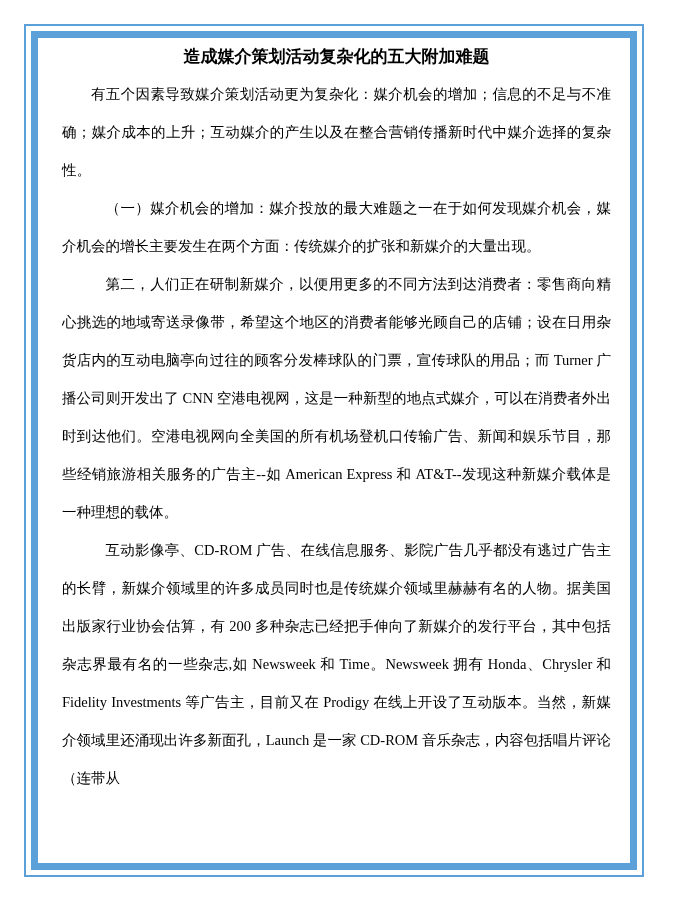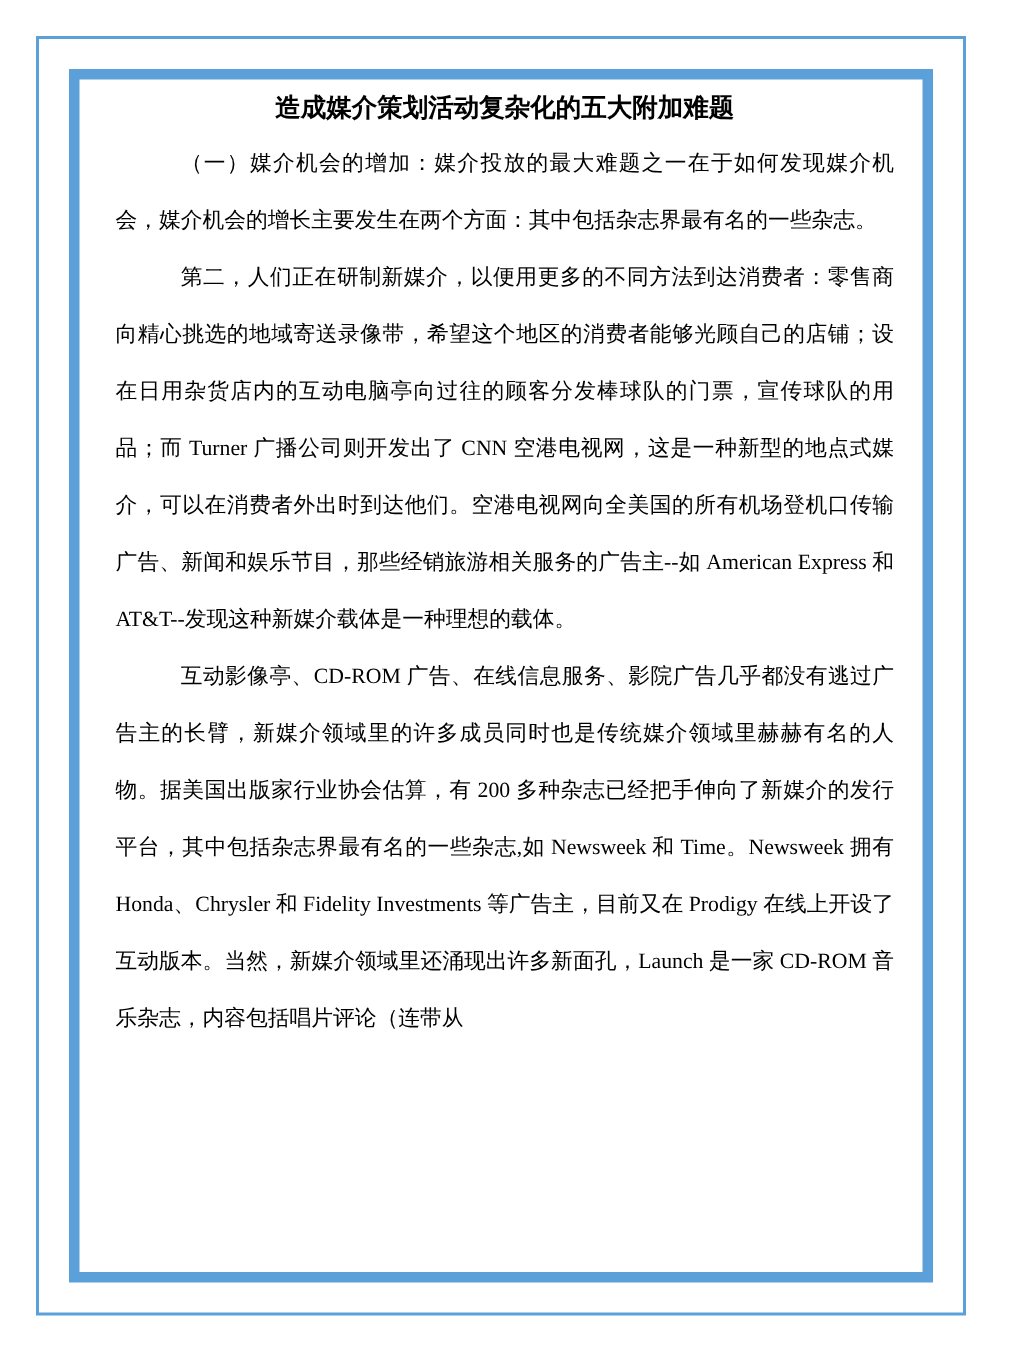--- a/index.html
+++ b/index.html
@@ -21,21 +21,21 @@
     font-family: "Liberation Serif", "DejaVu Serif", serif;
     overflow: hidden;
   }
   .page-frame {
     position: absolute;
     left: 24px;
     top: 24px;
     width: 620px;
     height: 853px;
     border: 2px solid var(--border-blue);
-    padding: 20px;
+    padding: 5px;
   }
   .page-frame-inner {
     width: 100%;
     height: 100%;
     border: 7px solid var(--border-blue);
     padding: 1px 19px 0 24px;
     overflow: hidden;
     background: var(--page-bg);
   }
   .doc-title {
@@ -57,18 +57,19 @@
   .indent-2 { text-indent: 2em; }
   .indent-3 { text-indent: 3em; }
 </style>
 </head>
 <body>
 
 <div class="page-frame">
   <div class="page-frame-inner">
     <div>
       <h1 class="doc-title">造成媒介策划活动复杂化的五大附加难题</h1>
-      <p class="para indent-3">（一）媒介机会的增加：媒介投放的最大难题之一在于如何发现媒介机会，媒介机会的增长主要发生在两个方面：其中包括杂志界最有名的一些杂志。</p>
+      <p class="para indent-2">有五个因素导致媒介策划活动更为复杂化：媒介机会的增加；信息的不足与不准确；媒介成本的上升；互动媒介的产生以及在整合营销传播新时代中媒介选择的复杂性。</p>
+      <p class="para indent-3">（一）媒介机会的增加：媒介投放的最大难题之一在于如何发现媒介机会，媒介机会的增长主要发生在两个方面：传统媒介的扩张和新媒介的大量出现。</p>
       <p class="para indent-3">第二，人们正在研制新媒介，以便用更多的不同方法到达消费者：零售商向精心挑选的地域寄送录像带，希望这个地区的消费者能够光顾自己的店铺；设在日用杂货店内的互动电脑亭向过往的顾客分发棒球队的门票，宣传球队的用品；而 Turner 广播公司则开发出了 CNN 空港电视网，这是一种新型的地点式媒介，可以在消费者外出时到达他们。空港电视网向全美国的所有机场登机口传输广告、新闻和娱乐节目，那些经销旅游相关服务的广告主--如 American Express 和 AT&amp;T--发现这种新媒介载体是一种理想的载体。</p>
       <p class="para indent-3">互动影像亭、CD-ROM 广告、在线信息服务、影院广告几乎都没有逃过广告主的长臂，新媒介领域里的许多成员同时也是传统媒介领域里赫赫有名的人物。据美国出版家行业协会估算，有 200 多种杂志已经把手伸向了新媒介的发行平台，其中包括杂志界最有名的一些杂志,如 Newsweek 和 Time。Newsweek 拥有 Honda、Chrysler 和 Fidelity Investments 等广告主，目前又在 Prodigy 在线上开设了互动版本。当然，新媒介领域里还涌现出许多新面孔，Launch 是一家 CD-ROM 音乐杂志，内容包括唱片评论（连带从</p>
     </div>
   </div>
 </div>
 
 </body></html>

